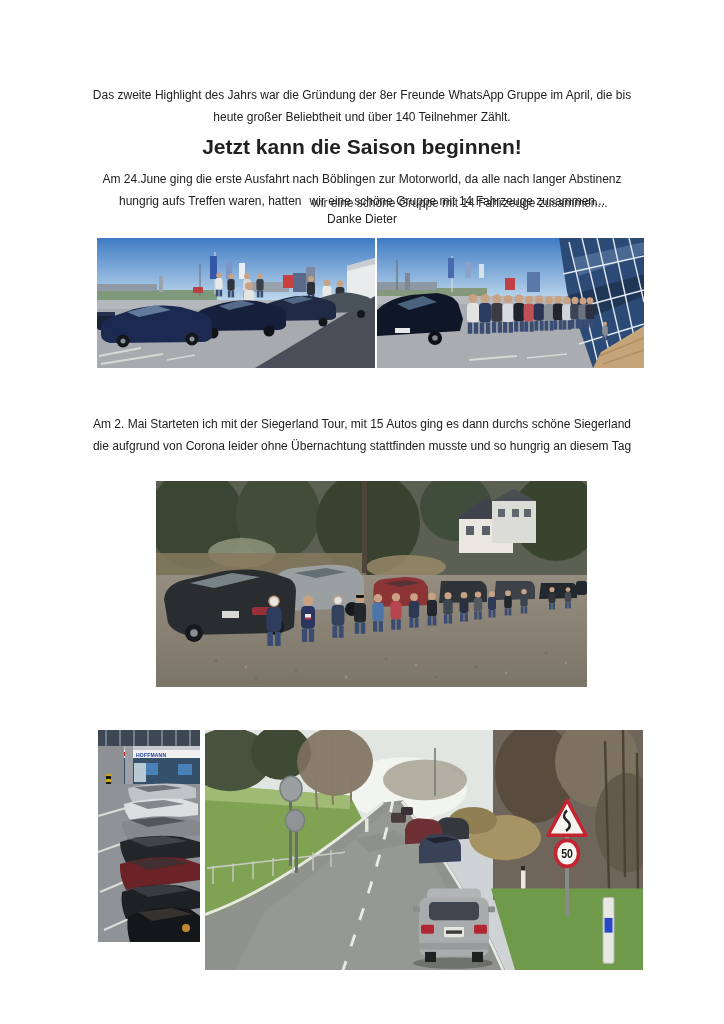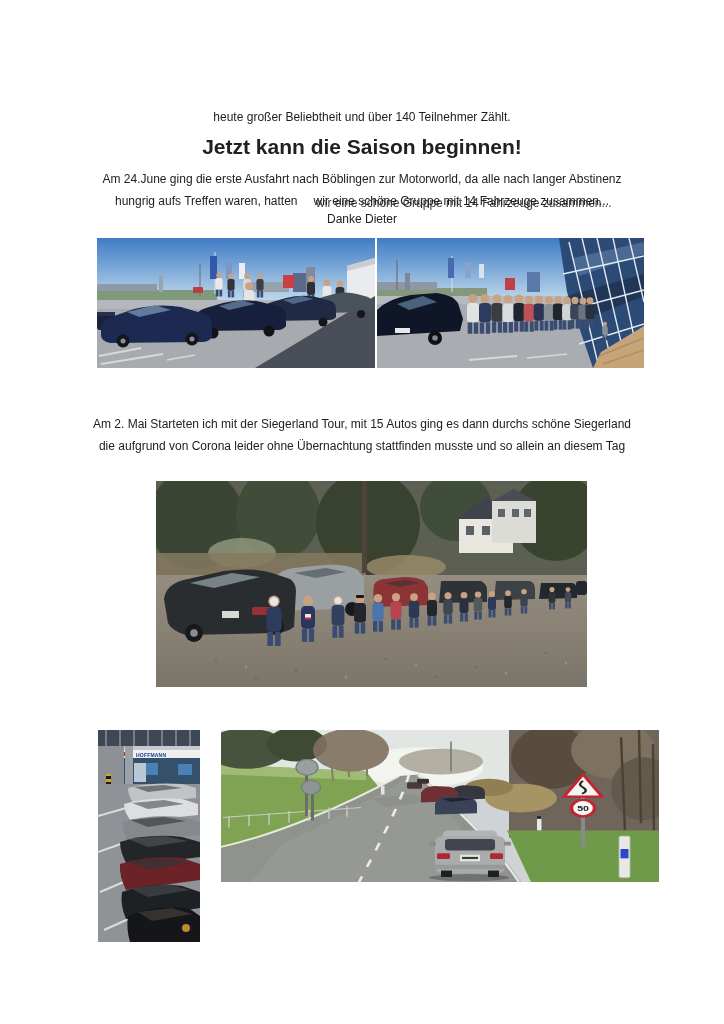--- a/index.html
+++ b/index.html
@@ -1,20 +1,20 @@
 <!DOCTYPE html>
 <html><head>
 <meta charset="utf-8">
 <style>
   html,body{margin:0;padding:0;}
   body{width:724px;height:1024px;background:#ffffff;font-family:"Liberation Sans",sans-serif;color:#212121;position:relative;}
   .page{position:absolute;inset:0;background:#fff;overflow:hidden;}
   .tline{position:absolute;left:0;right:0;text-align:center;font-size:12px;line-height:22px;white-space:nowrap;}
   .heading{position:absolute;left:0;right:0;text-align:center;font-size:21px;line-height:24px;font-weight:bold;}
-  .prefix{padding-right:16px;}
+  .prefix{padding-right:8px;}
   .overlap-wrap{position:relative;display:inline-block;}
   .overlap-b{position:absolute;left:2.5px;top:1.6px;opacity:.9;}
   .photo{position:absolute;overflow:hidden;background:#cfd3d6;}
   .photo svg{display:block;width:100%;height:100%;}
 </style>
 </head>
 <body>
 
 <div class="page">
 
@@ -22,20 +22,21 @@
     <defs>
       <g id="person">
         <circle cx="0" cy="-23" r="3" fill="#c9a183"></circle>
         <rect x="-4" y="-20" width="8" height="13" rx="2.5"></rect>
         <rect x="-3.5" y="-7" width="3" height="7.5" fill="#3a4c72"></rect>
         <rect x="0.5" y="-7" width="3" height="7.5" fill="#3a4c72"></rect>
       </g>
     </defs>
   </svg>
 
+  <div class="tline" style="top:84px">Das zweite Highlight des Jahrs war die Gründung der 8er Freunde WhatsApp Gruppe im April, die bis</div>
   <div class="tline" style="top:106px">heute großer Beliebtheit und über 140 Teilnehmer Zählt.</div>
 
   <div class="heading" style="top:135px">Jetzt kann die Saison beginnen!</div>
 
   <div class="tline" style="top:168px">Am 24.June ging die erste Ausfahrt nach Böblingen zur Motorworld, da alle nach langer Abstinenz</div>
   <div class="tline" style="top:190px">
     <span class="prefix">hungrig aufs Treffen waren, hatten</span><span class="overlap-wrap"><span>wir eine schöne Gruppe mit 14 Fahrzeuge zusammen...</span><span class="overlap-b">wir eine schöne Gruppe mit 14 Fahrzeuge zusammen...</span></span>
   </div>
   <div class="tline" style="top:208px">Danke Dieter</div>
 
@@ -154,21 +155,21 @@
       <use href="#person" transform="translate(213,89) scale(1.14)" fill="#2a3040"></use>
       <path d="M0,72 q12,-12 34,-15 l26,-2 q16,2 21,10 l5,16 -3,12 -83,5 z" fill="#0f1628"></path>
       <path d="M20,66 l26,-8 14,6 -28,8 z" fill="#5a7694" opacity=".8"></path>
       <circle cx="58" cy="100" r="7" fill="#0e1016"></circle>
         <circle cx="58" cy="100" r="2.8" fill="#82888e"></circle>
       <rect x="18" y="90" width="15" height="5" fill="#e8e8e8"></rect>
     </svg>
   </div>
 
   <div class="tline" style="top:413px">Am 2. Mai Starteten ich mit der Siegerland Tour, mit 15 Autos ging es dann durchs schöne Siegerland</div>
-  <div class="tline" style="top:435px">die aufgrund von Corona leider ohne Übernachtung stattfinden musste und so allein an diesem Tag</div>
+  <div class="tline" style="top:435px">die aufgrund von Corona leider ohne Übernachtung stattfinden musste und so hungrig an diesem Tag</div>
 
   <div class="photo" style="left:156px;top:481px;width:431px;height:206px">
     <svg viewBox="0 0 431 206" preserveAspectRatio="none">
       <defs>
           <linearGradient id="gC" x1="0" y1="0" x2="0" y2="1">
         <stop offset="0" stop-color="#958e80"></stop>
             <stop offset="1" stop-color="#7b7468"></stop>
           </linearGradient>
         </defs>
       <rect width="431" height="100" fill="#5c6052"></rect>
@@ -293,21 +294,21 @@
       <path d="M22,134 q28,-9 62,-6 l18,6 v16 l-74,10 q-7,-14 -6,-26 z" fill="#6b2327"></path>
       <path d="M30,131 l38,-3 24,5 -42,7 z" fill="#3a3134" opacity=".85"></path>
       <path d="M24,162 q28,-10 60,-6 l18,6 v16 l-74,11 q-6,-14 -4,-27 z" fill="#1e2124"></path>
       <path d="M32,158 l38,-4 22,6 -42,7 z" fill="#43474c" opacity=".7"></path>
       <path d="M30,186 q30,-12 62,-7 l10,7 v26 h-70 q-4,-14 -2,-26 z" fill="#141619"></path>
       <path d="M40,182 l34,-4 20,6 -40,7 z" fill="#3e3a36" opacity=".8"></path>
       <circle cx="88" cy="198" r="4" fill="#c08830"></circle>
     </svg>
   </div>
 
-  <div class="photo" style="left:221px;top:730px;width:438px;height:152px">
+  <div class="photo" style="left:205px;top:730px;width:438px;height:240px">
     <svg viewBox="0 0 438 212" preserveAspectRatio="none">
       <rect width="438" height="80" fill="#e2e6e2"></rect>
       <ellipse cx="200" cy="52" rx="62" ry="28" fill="#f2f4f0"></ellipse>
       <polygon points="0,48 145,58 165,92 150,212 0,212" fill="#7fa352"></polygon>
       <polygon points="0,48 145,58 145,70 0,62" fill="#a0bc74"></polygon>
       <ellipse cx="25" cy="26" rx="42" ry="28" fill="#47533c"></ellipse>
       <ellipse cx="76" cy="20" rx="30" ry="24" fill="#3f4a35"></ellipse>
       <ellipse cx="130" cy="28" rx="38" ry="30" fill="#7e705e" opacity=".9"></ellipse>
       <g stroke="#8a7a68" stroke-width="2">
         <line x1="108" y1="6" x2="112" y2="70"></line>

